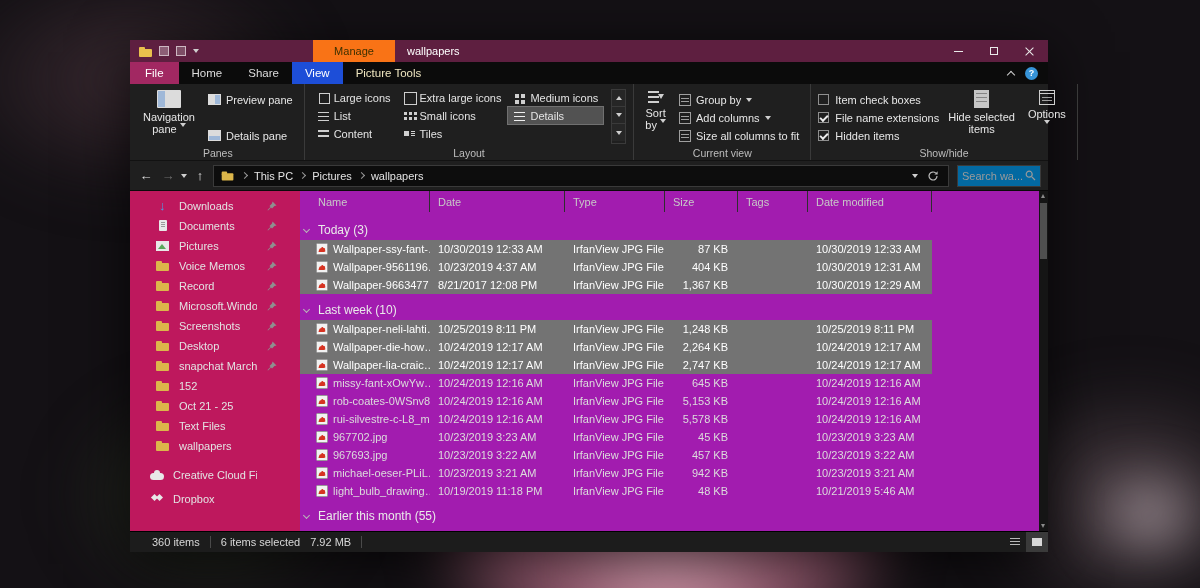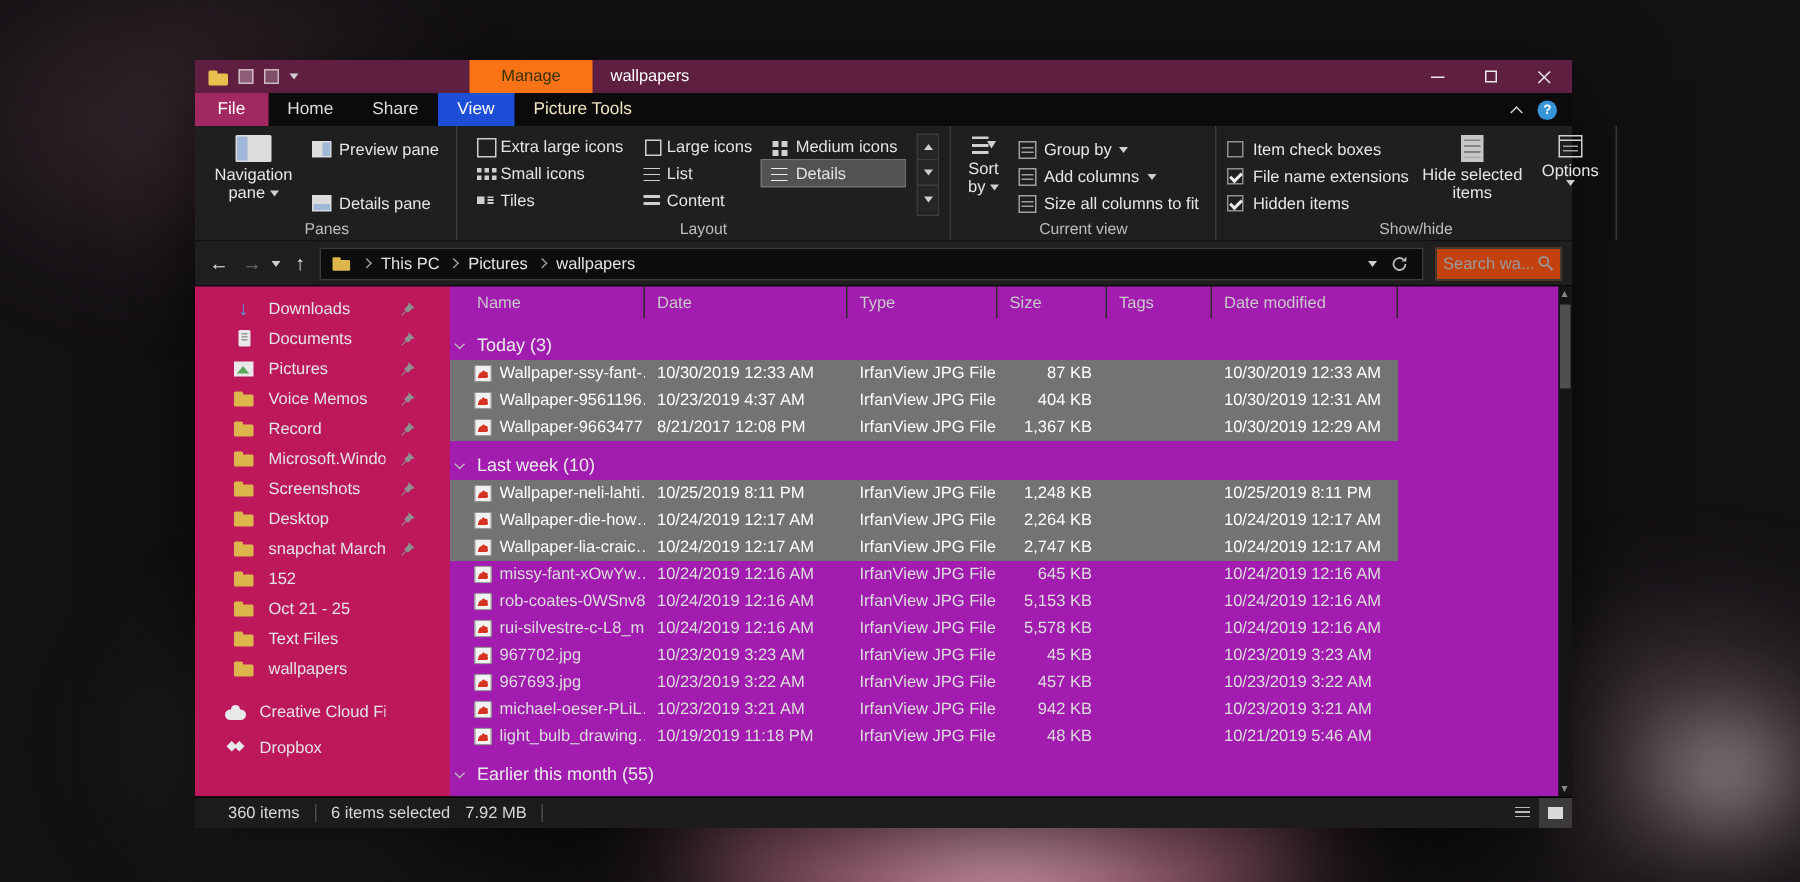--- a/index.html
+++ b/index.html
@@ -53,21 +53,21 @@
   .help-ic{width:13px;height:13px;border-radius:50%;background:#3794d8;color:#fff;display:flex;align-items:center;justify-content:center;font-size:9px;font-weight:bold}
   .help-ic::before{content:"?"}
 
   
   .ribbon{flex:0 0 77px;background:#1f1f1f;display:flex;padding-left:2px;border-bottom:1px solid #121212}
   .rgroup{position:relative;border-right:1px solid #3a3a3a;padding:5px 7px 16px 7px}
   .rg-content{display:flex;gap:5px;height:100%}
   .rgroup-label{position:absolute;bottom:1px;left:0;right:0;text-align:center;font-size:10.5px;color:#bdbdbd}
   .big-btn{display:flex;flex-direction:column;align-items:center;padding:1px 4px;text-align:center;line-height:12px;white-space:nowrap}
   .big-btn>span:first-child{margin-bottom:3px}
-  .with-caret{display:inline-flex;align-items:center;gap:3px}
+  .with-caret{display:inline-flex;align-items:flex-start;gap:3px}
   .stack{display:flex;flex-direction:column;justify-content:space-between;gap:1px;padding-top:2px}
   .small-btn{display:flex;align-items:center;gap:5px;height:17px;padding:0 4px;white-space:nowrap}
 
   .navpane-ic{width:24px;height:18px;background:#dcdcdc;border-radius:1px;position:relative;display:inline-block}
   .navpane-ic::before{content:"";position:absolute;left:1px;top:1px;width:7px;height:16px;background:#9fb8d8}
   .pane-ic{width:13px;height:11px;background:#dcdcdc;position:relative;display:inline-block;flex:0 0 13px}
   .pane-ic.prev::before{content:"";position:absolute;right:1px;top:1px;width:5px;height:9px;background:#9fb8d8}
   .pane-ic.det::before{content:"";position:absolute;left:1px;bottom:1px;width:11px;height:4px;background:#9fb8d8}
 
   .lay-gallery{display:flex;gap:2px}
@@ -107,21 +107,21 @@
   .addressbar{flex:0 0 30px;background:#1f1f1f;display:flex;align-items:center;gap:4px;padding:0 7px;border-bottom:1px solid #0a0a0a}
   .nav-btn{width:18px;height:20px;display:flex;align-items:center;justify-content:center;font-size:13px;color:#e0e0e0}
   .nav-btn.dim{color:#6e6e6e}
   .nav-back::before{content:"←"}
   .nav-fwd::before{content:"→"}
   .nav-up::before{content:"↑"}
   .breadcrumb{flex:1;height:22px;background:#0d0d0d;border:1px solid #3a3a3a;display:flex;align-items:center;gap:7px;padding:0 7px;color:#e3e3e3}
   .chevR{width:5px;height:5px;border-right:1px solid #9a9a9a;border-bottom:1px solid #9a9a9a;transform:rotate(-45deg);display:inline-block}
   .bc-item{white-space:nowrap}
   .bc-right{margin-left:auto;display:flex;align-items:center;gap:9px;padding-right:2px}
-  .searchbox{width:84px;height:22px;background:#c2410c;border:1px solid #3a3a3a;display:flex;align-items:center;padding:0 4px;margin-left:4px}
+  .searchbox{width:84px;height:22px;background:#0369a1;border:1px solid #3a3a3a;display:flex;align-items:center;padding:0 4px;margin-left:4px}
   .searchbox input{flex:1;min-width:0;background:transparent;border:none;outline:none;color:#cfcfcf;font-size:11px;font-family:"Liberation Sans",sans-serif}
   .searchbox input::placeholder{color:#9a9a9a}
 
   
   .main{flex:1;display:flex;background:#0c0c0c;min-height:0}
   .sidebar{flex:0 0 170px;background:#be185d;padding-top:5px;overflow:hidden}
   .sb-item{display:flex;align-items:center;height:20px;padding-left:26px;gap:9px;color:#e3e3e3;white-space:nowrap}
   .sb-item.root{padding-left:20px;height:24px}
   .sb-item.root.first{margin-top:7px}
   .sb-label{overflow:hidden;text-overflow:clip;flex:1}
@@ -243,44 +243,44 @@
         </div>
       </div>
       <div class="rgroup-label">Panes</div>
     </div>
 
     <div class="rgroup">
       <div class="rg-content">
         <div class="lay-gallery">
             <div class="lay-col">
               <div class="lay-item">
+                <span class="lic lg-icons"></span>
+                <span>Large icons</span>
+              </div>
+              <div class="lay-item">
+                <span class="lic list-view"></span>
+                <span>List</span>
+              </div>
+              <div class="lay-item">
+                <span class="lic content-view"></span>
+                <span>Content</span>
+              </div>
+            </div>
+            <div class="lay-col">
+              <div class="lay-item">
                 <span class="lic xl-icons"></span>
                 <span>Extra large icons</span>
               </div>
               <div class="lay-item">
                 <span class="lic sm-icons"></span>
                 <span>Small icons</span>
               </div>
               <div class="lay-item">
                 <span class="lic tiles-view"></span>
                 <span>Tiles</span>
-              </div>
-            </div>
-            <div class="lay-col">
-              <div class="lay-item">
-                <span class="lic lg-icons"></span>
-                <span>Large icons</span>
-              </div>
-              <div class="lay-item">
-                <span class="lic list-view"></span>
-                <span>List</span>
-              </div>
-              <div class="lay-item">
-                <span class="lic content-view"></span>
-                <span>Content</span>
               </div>
             </div>
             <div class="lay-col">
               <div class="lay-item">
                 <span class="lic md-icons"></span>
                 <span>Medium icons</span>
               </div>
               <div class="lay-item selected">
                 <span class="lic details-view"></span>
                 <span>Details</span>

